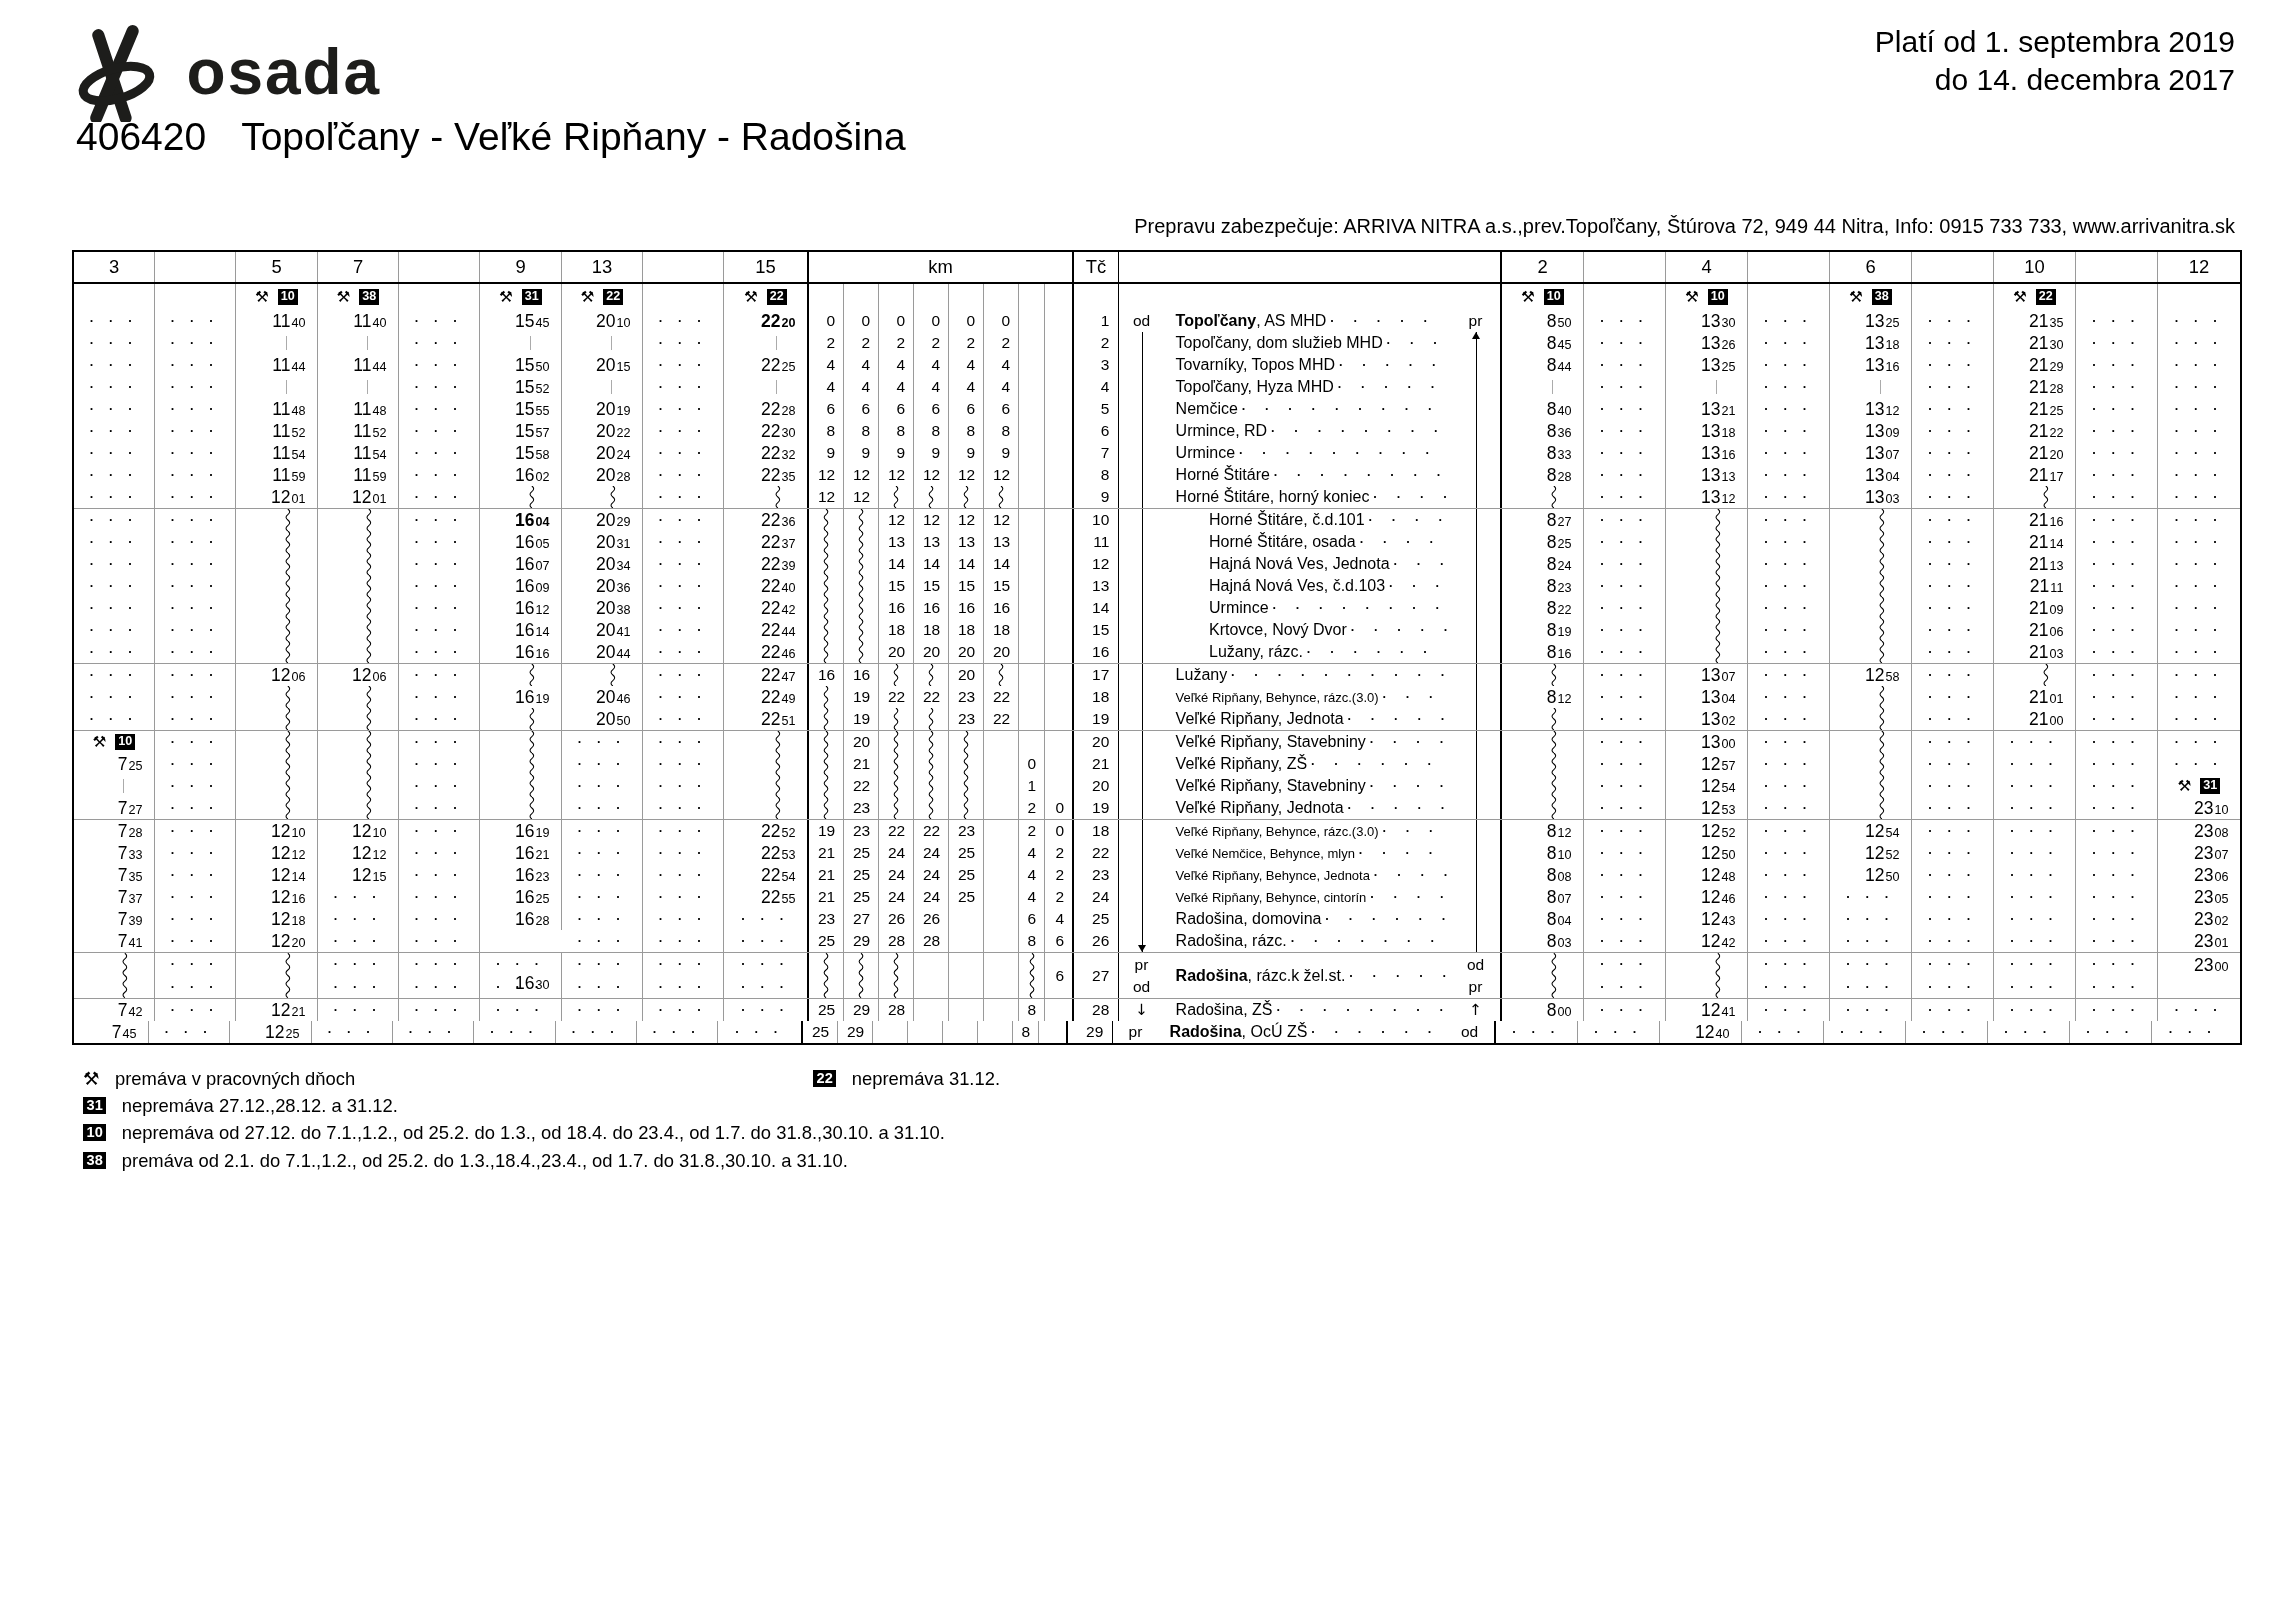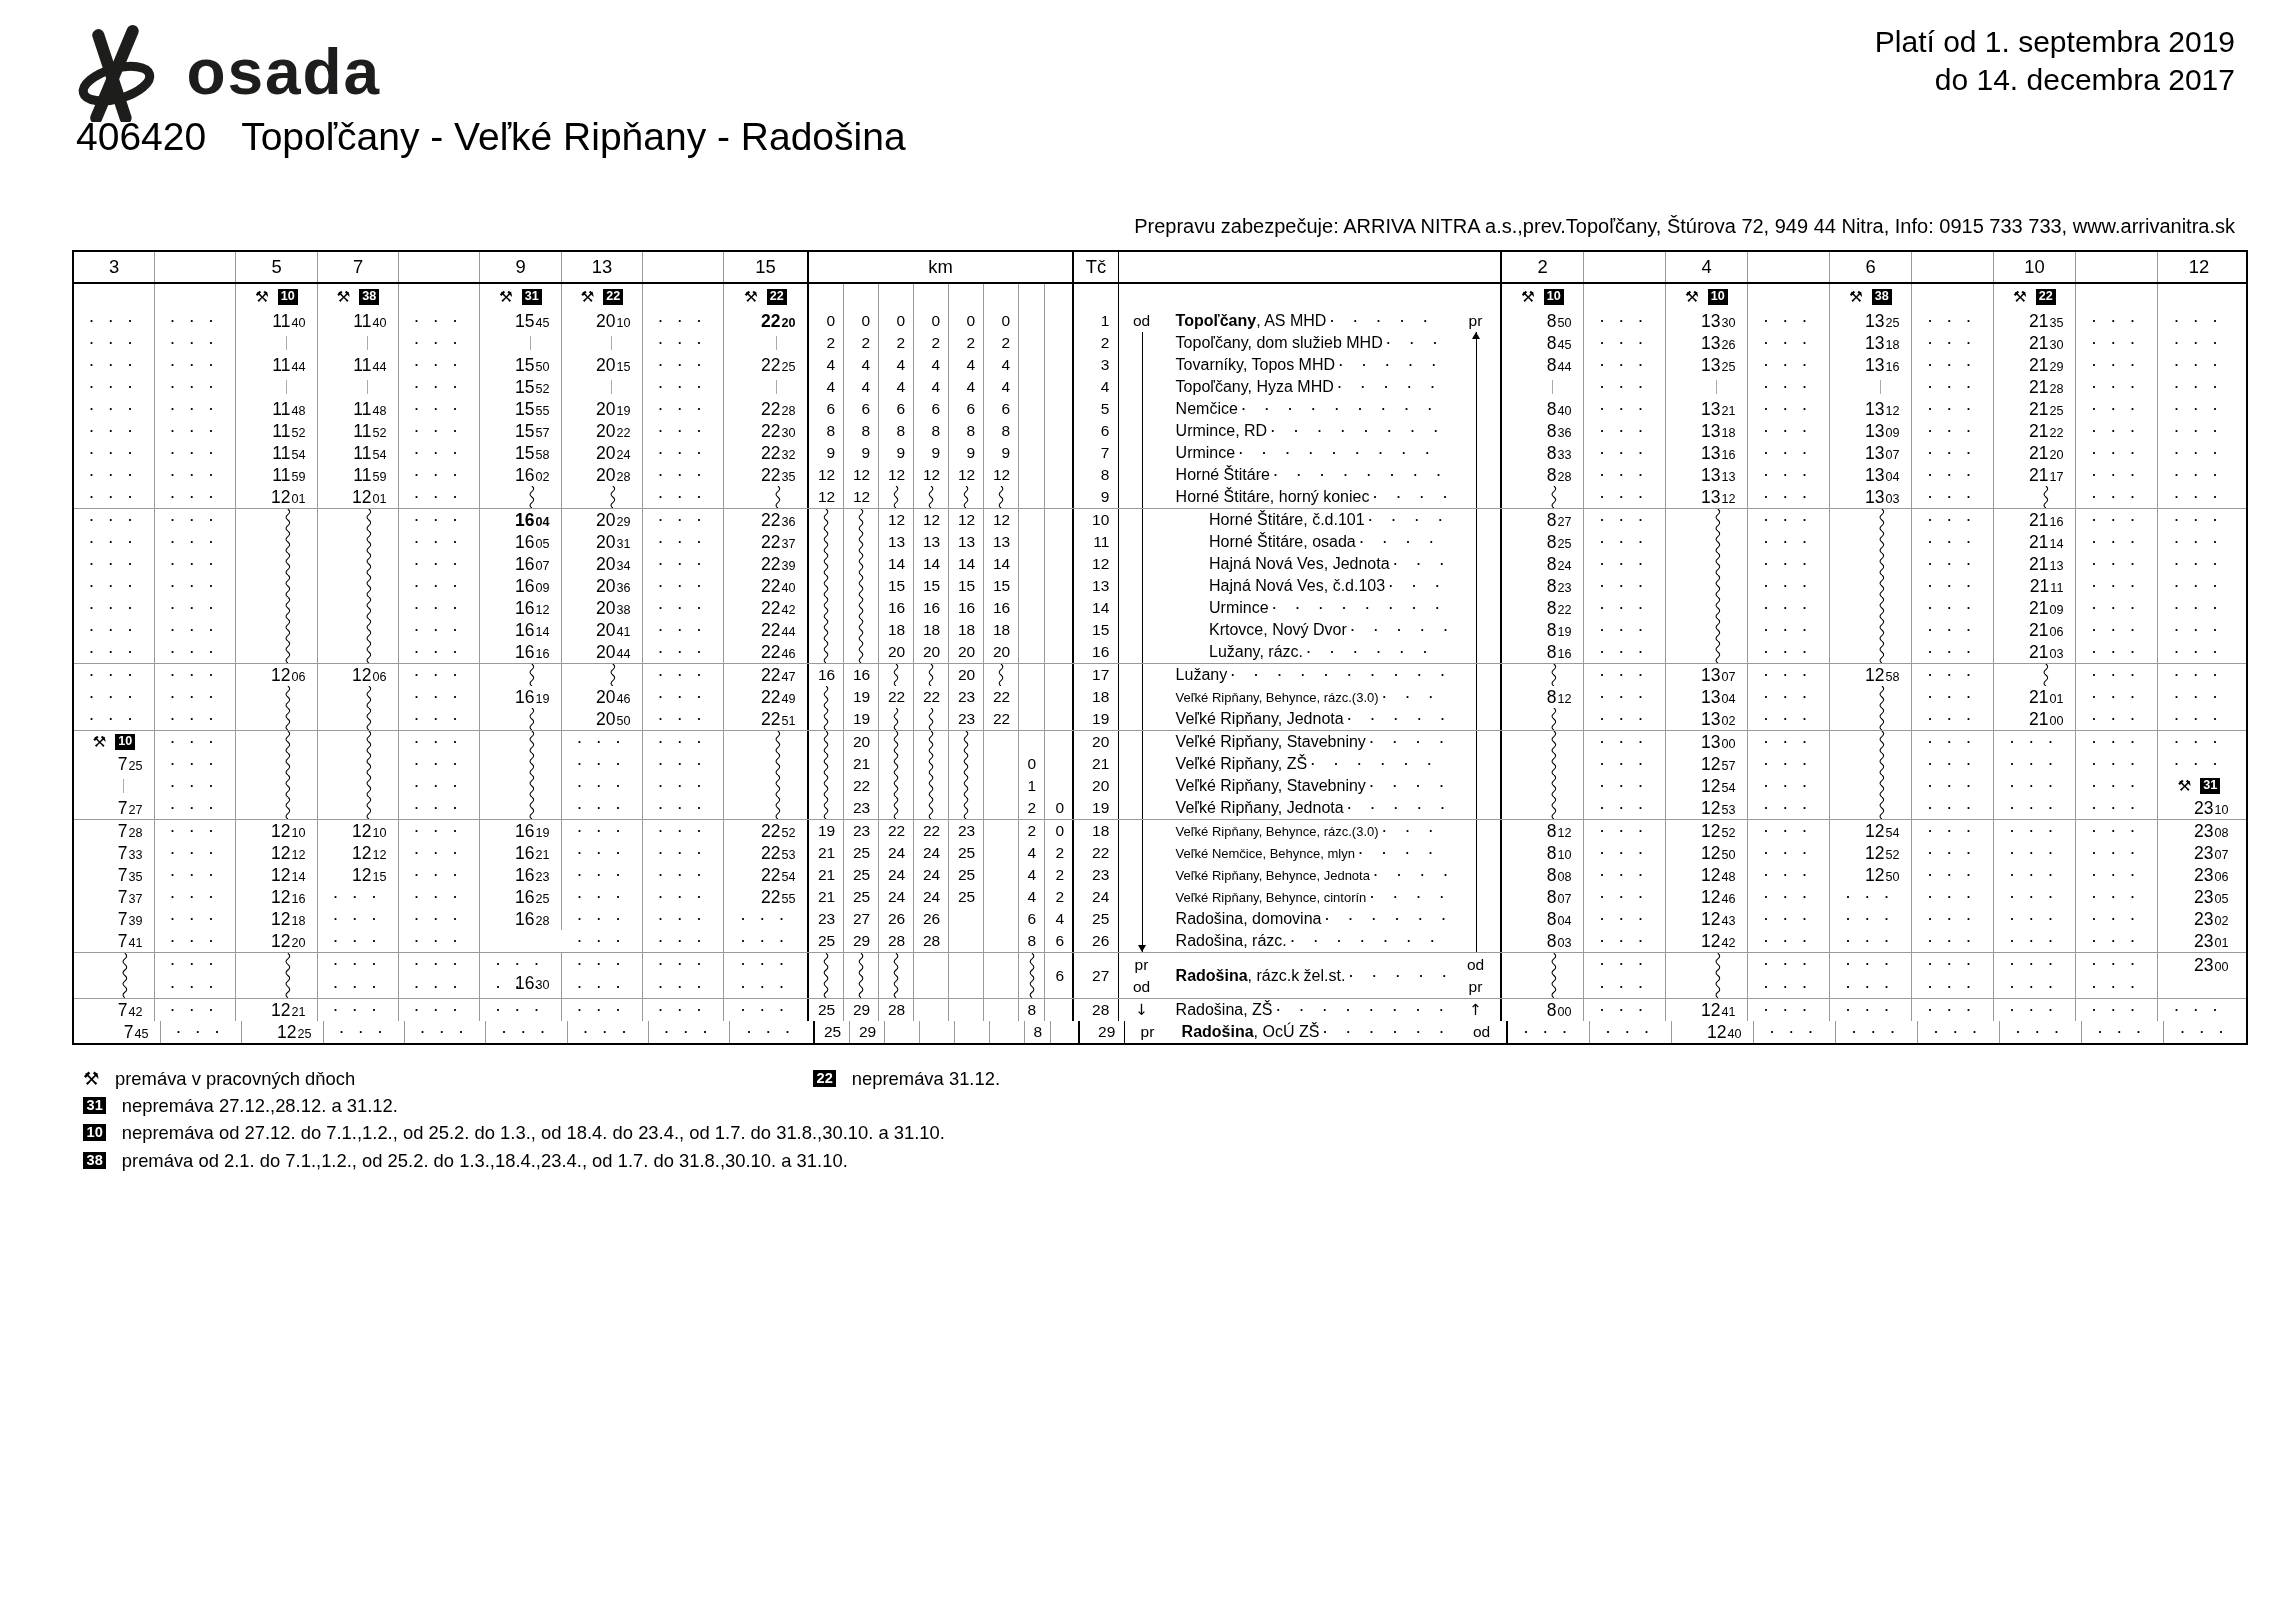--- a/index.html
+++ b/index.html
@@ -3201,21 +3201,21 @@
         <div class="dots">· · ·</div>
       </div>
       <div class="cell time b-m" style="width: 82px;">
         <div class="dots">· · ·</div>
       </div>
       <div class="cell time" style="width: 82px;">
         <div class="dots">· · ·</div>
       </div>
     </div>
     <div class="trow" style="height: 22px;">
-      <div class="cell time b-m" style="width: 87px;">
+      <div class="cell time b-m" style="width: 75px;">
         <span class="tval"><span class="hh">7</span><span class="mm">45</span></span>
       </div>
       <div class="cell time b-m" style="width: 81px;">
         <div class="dots">· · ·</div>
       </div>
       <div class="cell time b-m" style="width: 82px;">
         <span class="tval"><span class="hh">12</span><span class="mm">25</span></span>
       </div>
       <div class="cell time b-m" style="width: 81px;">
         <div class="dots">· · ·</div>

